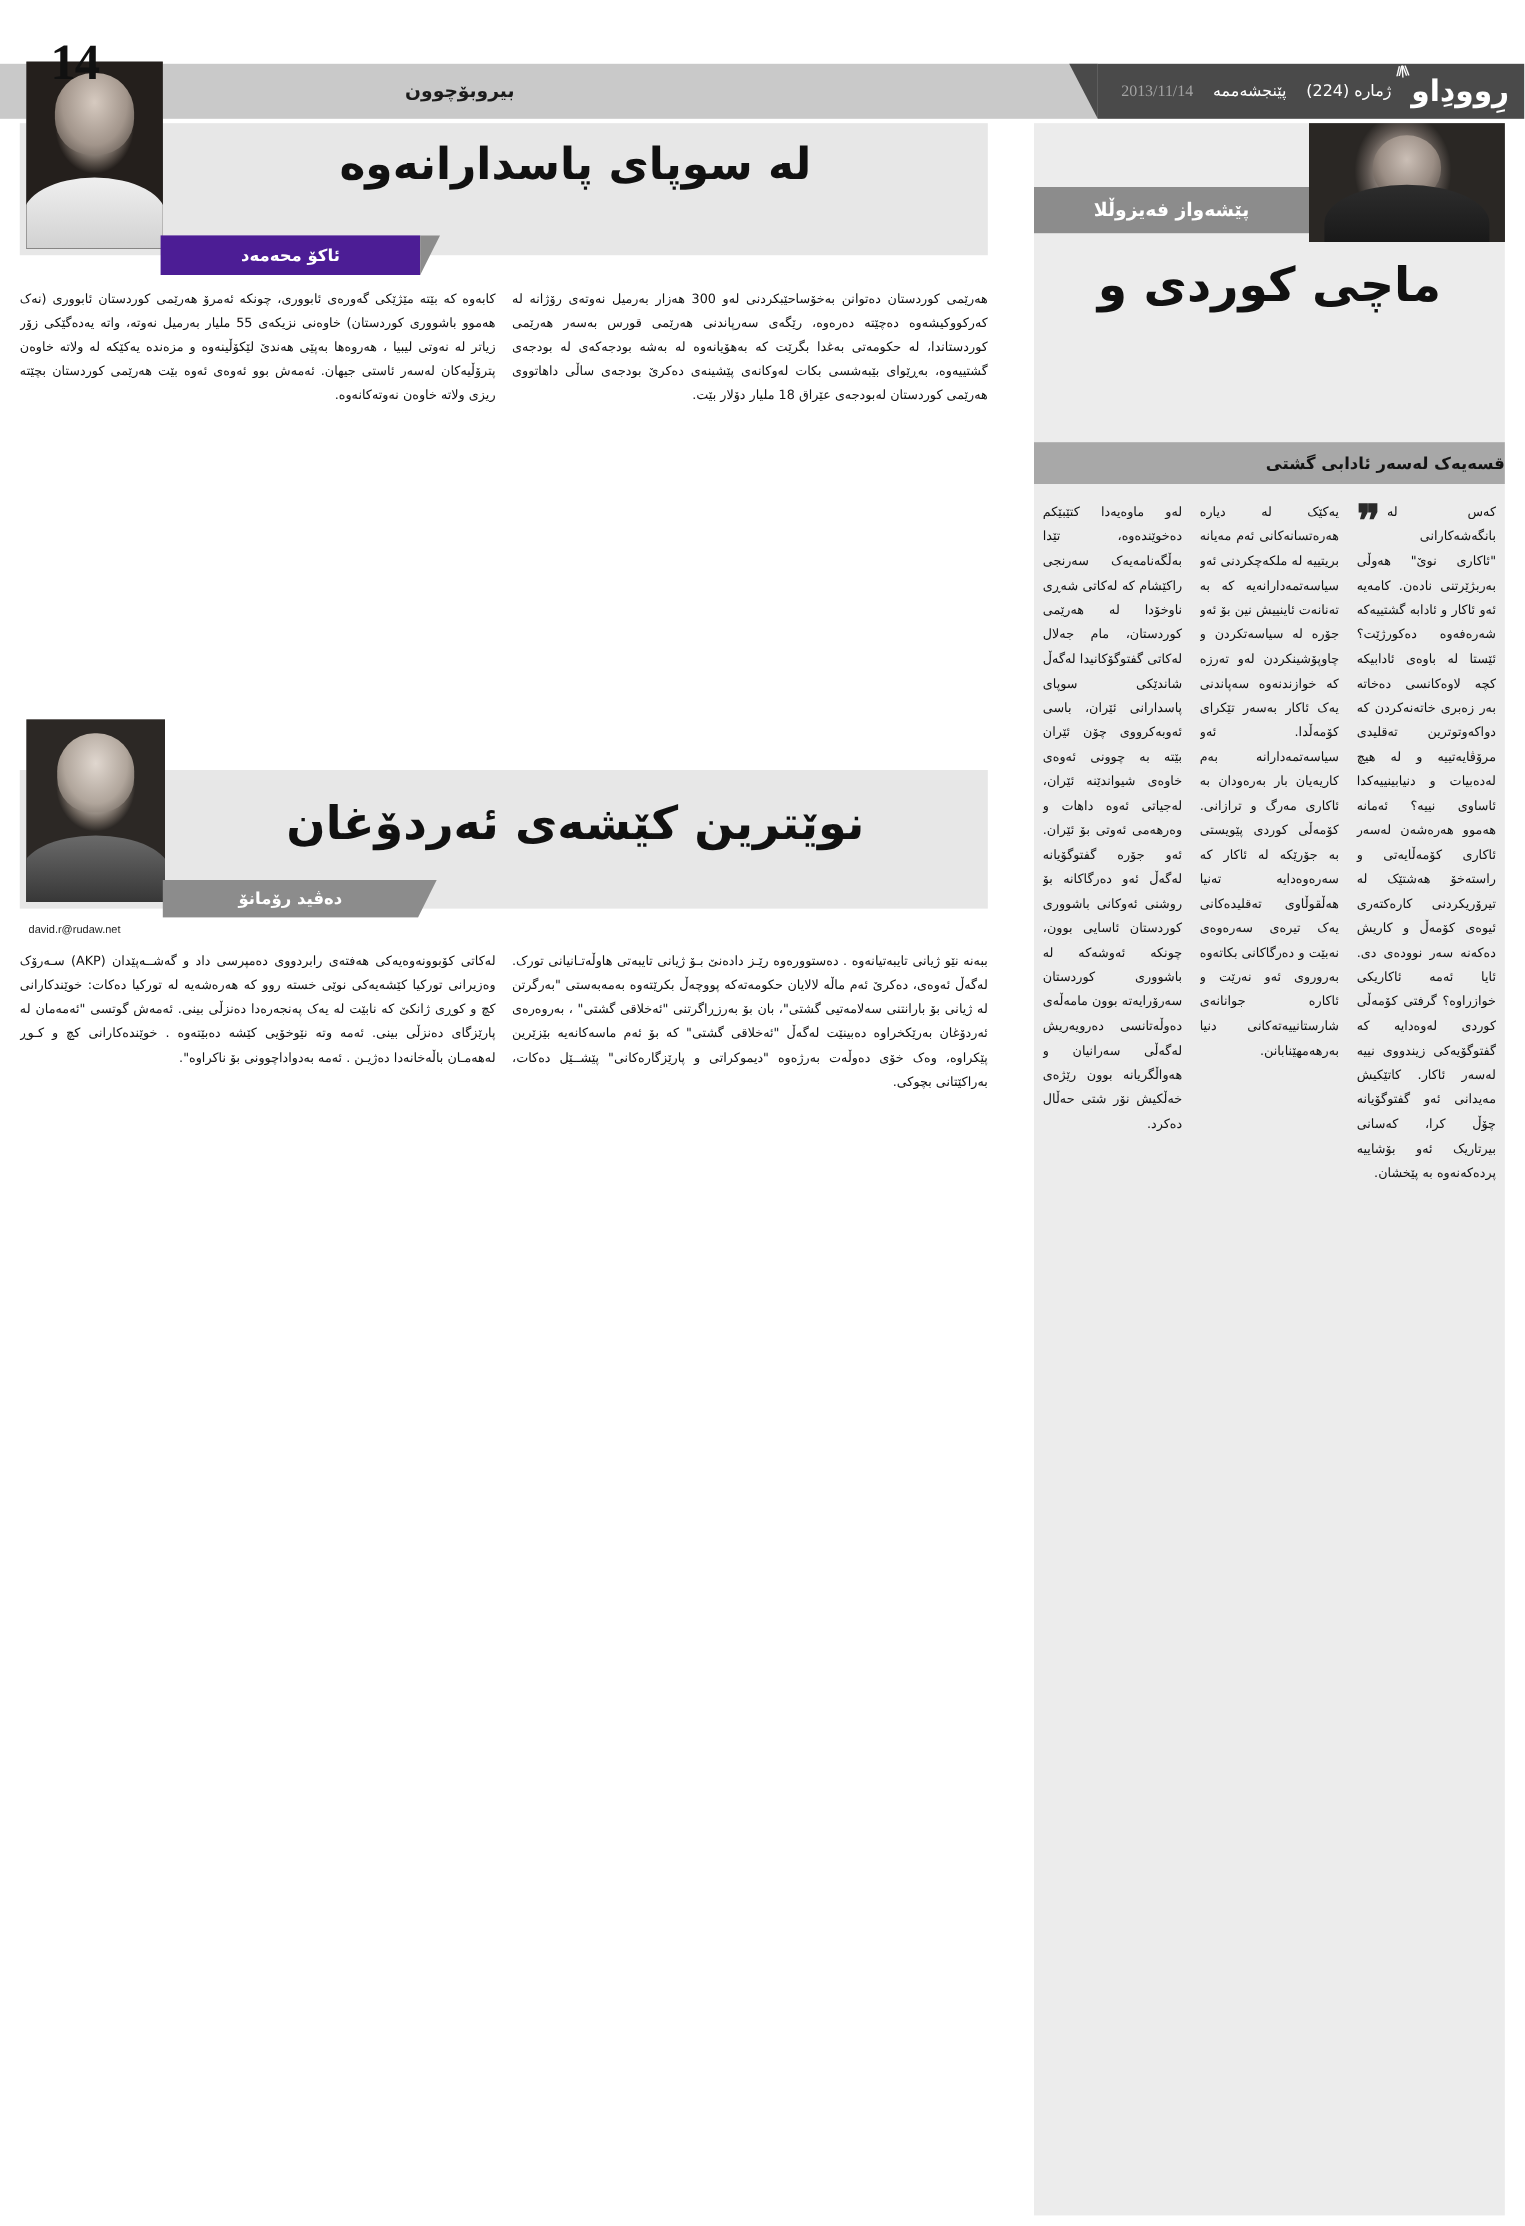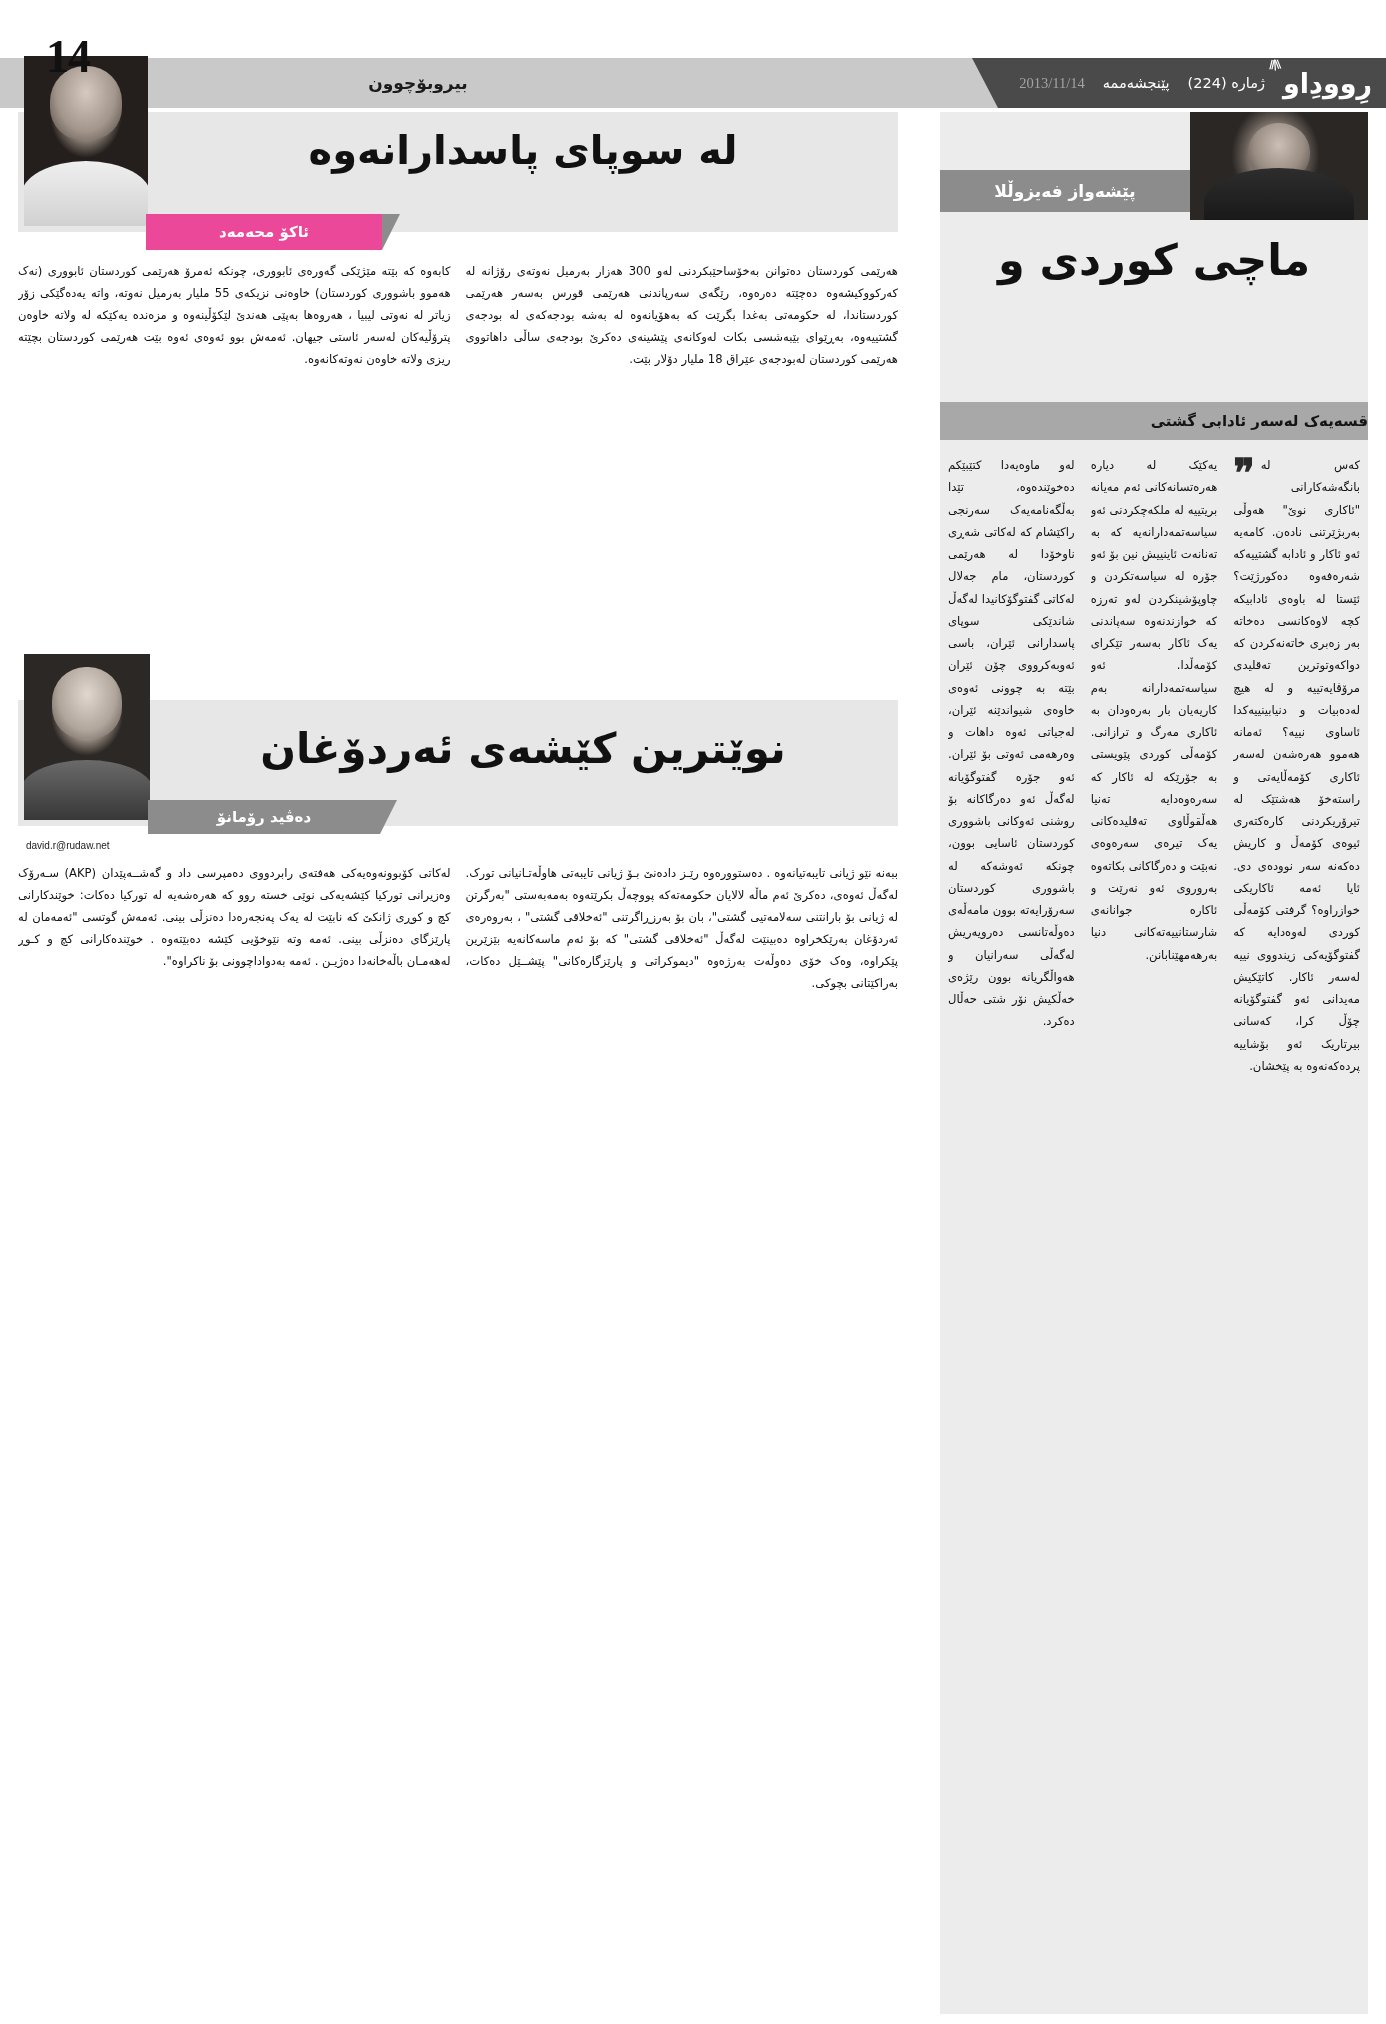--- a/index.html
+++ b/index.html
@@ -312,21 +312,21 @@
     font-weight: bold;
     color: #111;
   }
 
   .a1-byline {
     position: absolute;
     top: 102px;
     left: 128px;
     width: 236px;
     height: 36px;
-    background: #ec4899;
+    background: #4c1d95;
     display: flex;
     align-items: center;
     justify-content: center;
     z-index: 5;
   }
   .a1-byline::after{
     content:"";
     position:absolute;
     right:-18px; top:0;
     width:0;height:0;

